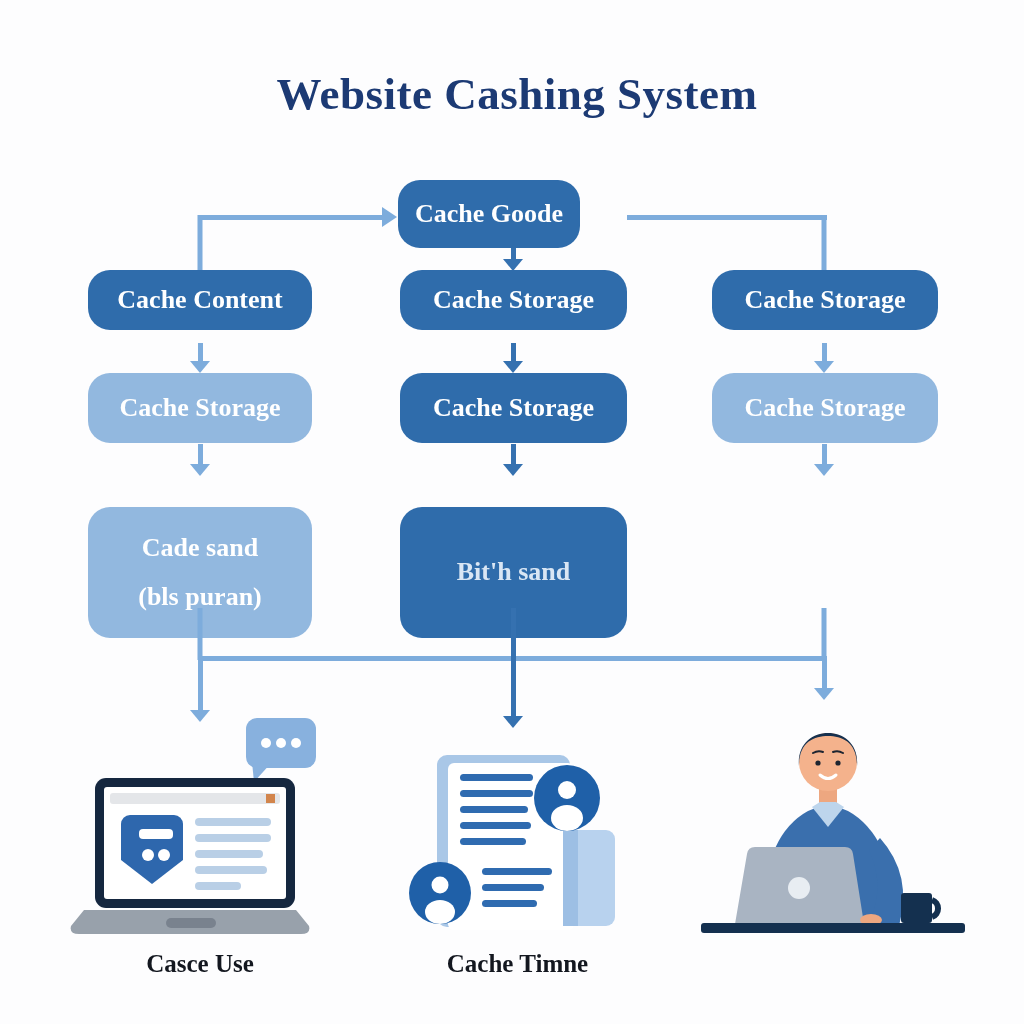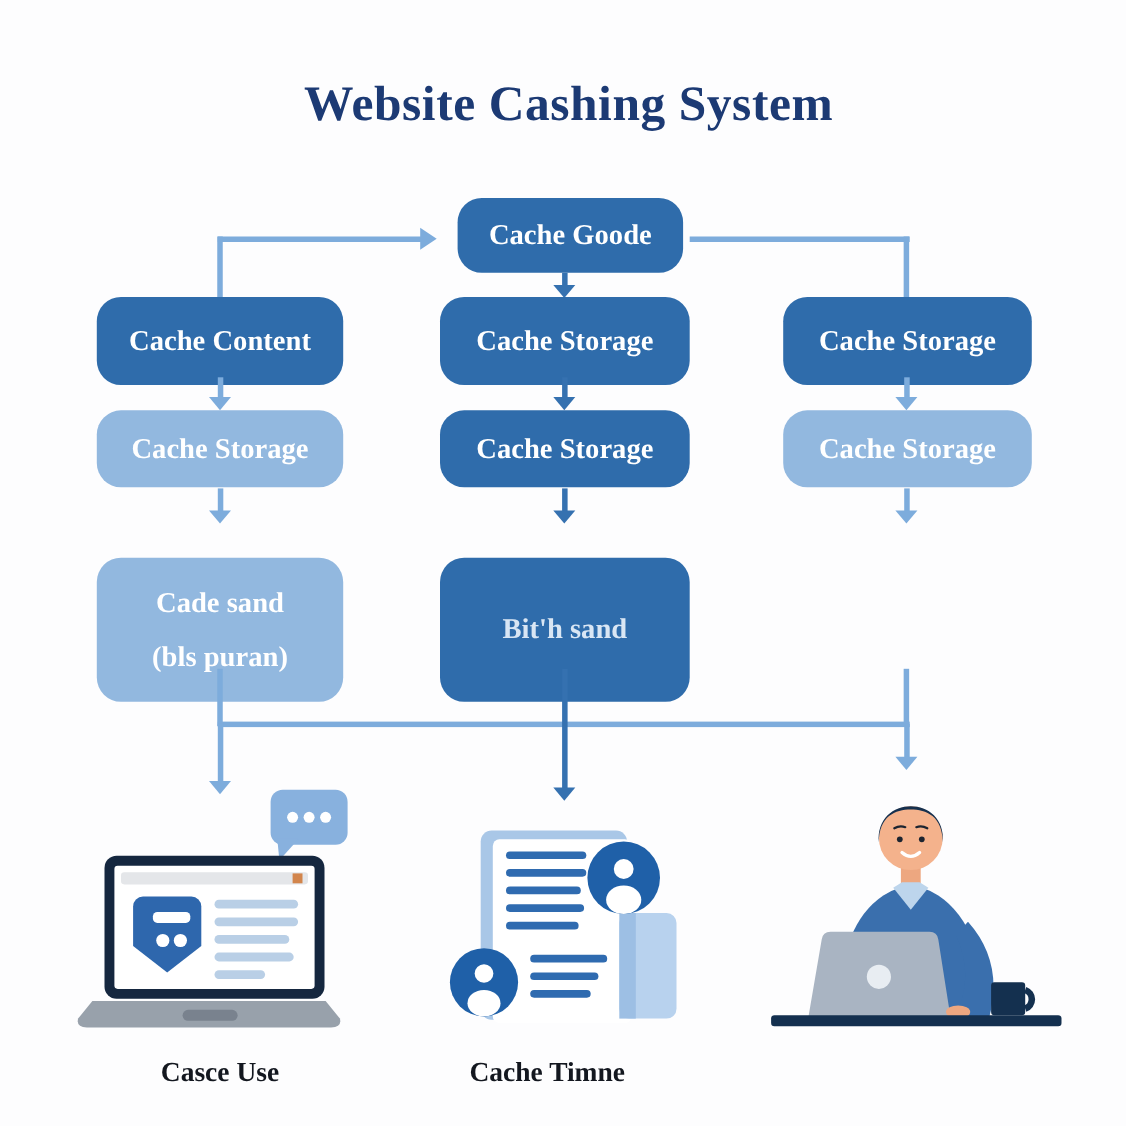--- a/index.html
+++ b/index.html
@@ -13,25 +13,25 @@
     text-align:center; font-size:45px; font-weight:bold; letter-spacing:0.5px;
     color:var(--title_navy, #1c3a74);
   }
   .box {
     position:absolute; border-radius:22px; color:#ffffff;
     display:flex; flex-direction:column; align-items:center; justify-content:center;
     font-weight:bold; font-size:26px; text-align:center;
   }
   .med   { background:var(--box_medium, #2f6cab); }
   .light { background:var(--box_light, #92b8df); }
-  .root  { left:416px; top:180px; width:205px; height:68px; }
+  .root  { left:398px; top:180px; width:182px; height:68px; }
   .c0 { left:88px;  width:224px; }
   .c1 { left:400px; width:227px; }
   .c2 { left:712px; width:226px; }
-  .r0 { top:270px; height:80px; }
+  .r0 { top:270px; height:60px; }
   .r1 { top:373px; height:70px; }
   .r2 { top:477px; height:131px; line-height:1.85;margin-top:30px; }
   .r2.c1 { color:#d9e6f4; }
 
   
   .hline { position:absolute; height:5px; background:var(--arrow_light, #7dacdc); }
   .vline { position:absolute; width:5px; transform:translateX(-50%); background:var(--arrow_light, #7dacdc); }
   .varrow { position:absolute; width:22px; transform:translateX(-50%); }
   .varrow .ln { position:absolute; left:50%; margin-left:-2.5px; width:5px; top:0; bottom:9px; }
   .varrow .hd { position:absolute; bottom:0; left:50%; margin-left:-10px; width:0; height:0;
@@ -41,24 +41,24 @@
   .varrow.alight .hd { border-top-color:var(--arrow_light, #7dacdc); }
   .varrow.amed .ln { background:var(--arrow_medium, #3571b0); }
   .varrow.amed .hd { border-top-color:var(--arrow_medium, #3571b0); }
   .rhead { position:absolute; width:0; height:0;
     border-top:10px solid transparent; border-bottom:10px solid transparent;
     border-left:15px solid var(--arrow_light, #7dacdc); }
 
   .icon-slot { position:absolute; }
   .caption {
     position:absolute; top:950px; text-align:center;
-    font-size:25px; font-weight:bold; color:var(--caption_text, #13171f);margin-top:12px;
+    font-size:25px; font-weight:bold; color:var(--caption_text, #13171f);
   }
   .cap0 { left:80px;  width:240px; }
-  .cap1 { left:376px; width:243px; }
+  .cap1 { left:396px; width:243px; }
   .cap2 { left:668px; width:310px; }
 </style>
 </head>
 <body>
 
 <div class="canvas">
 
   <h1 class="title">Website Cashing System</h1>
 
   <div class="box med root">

